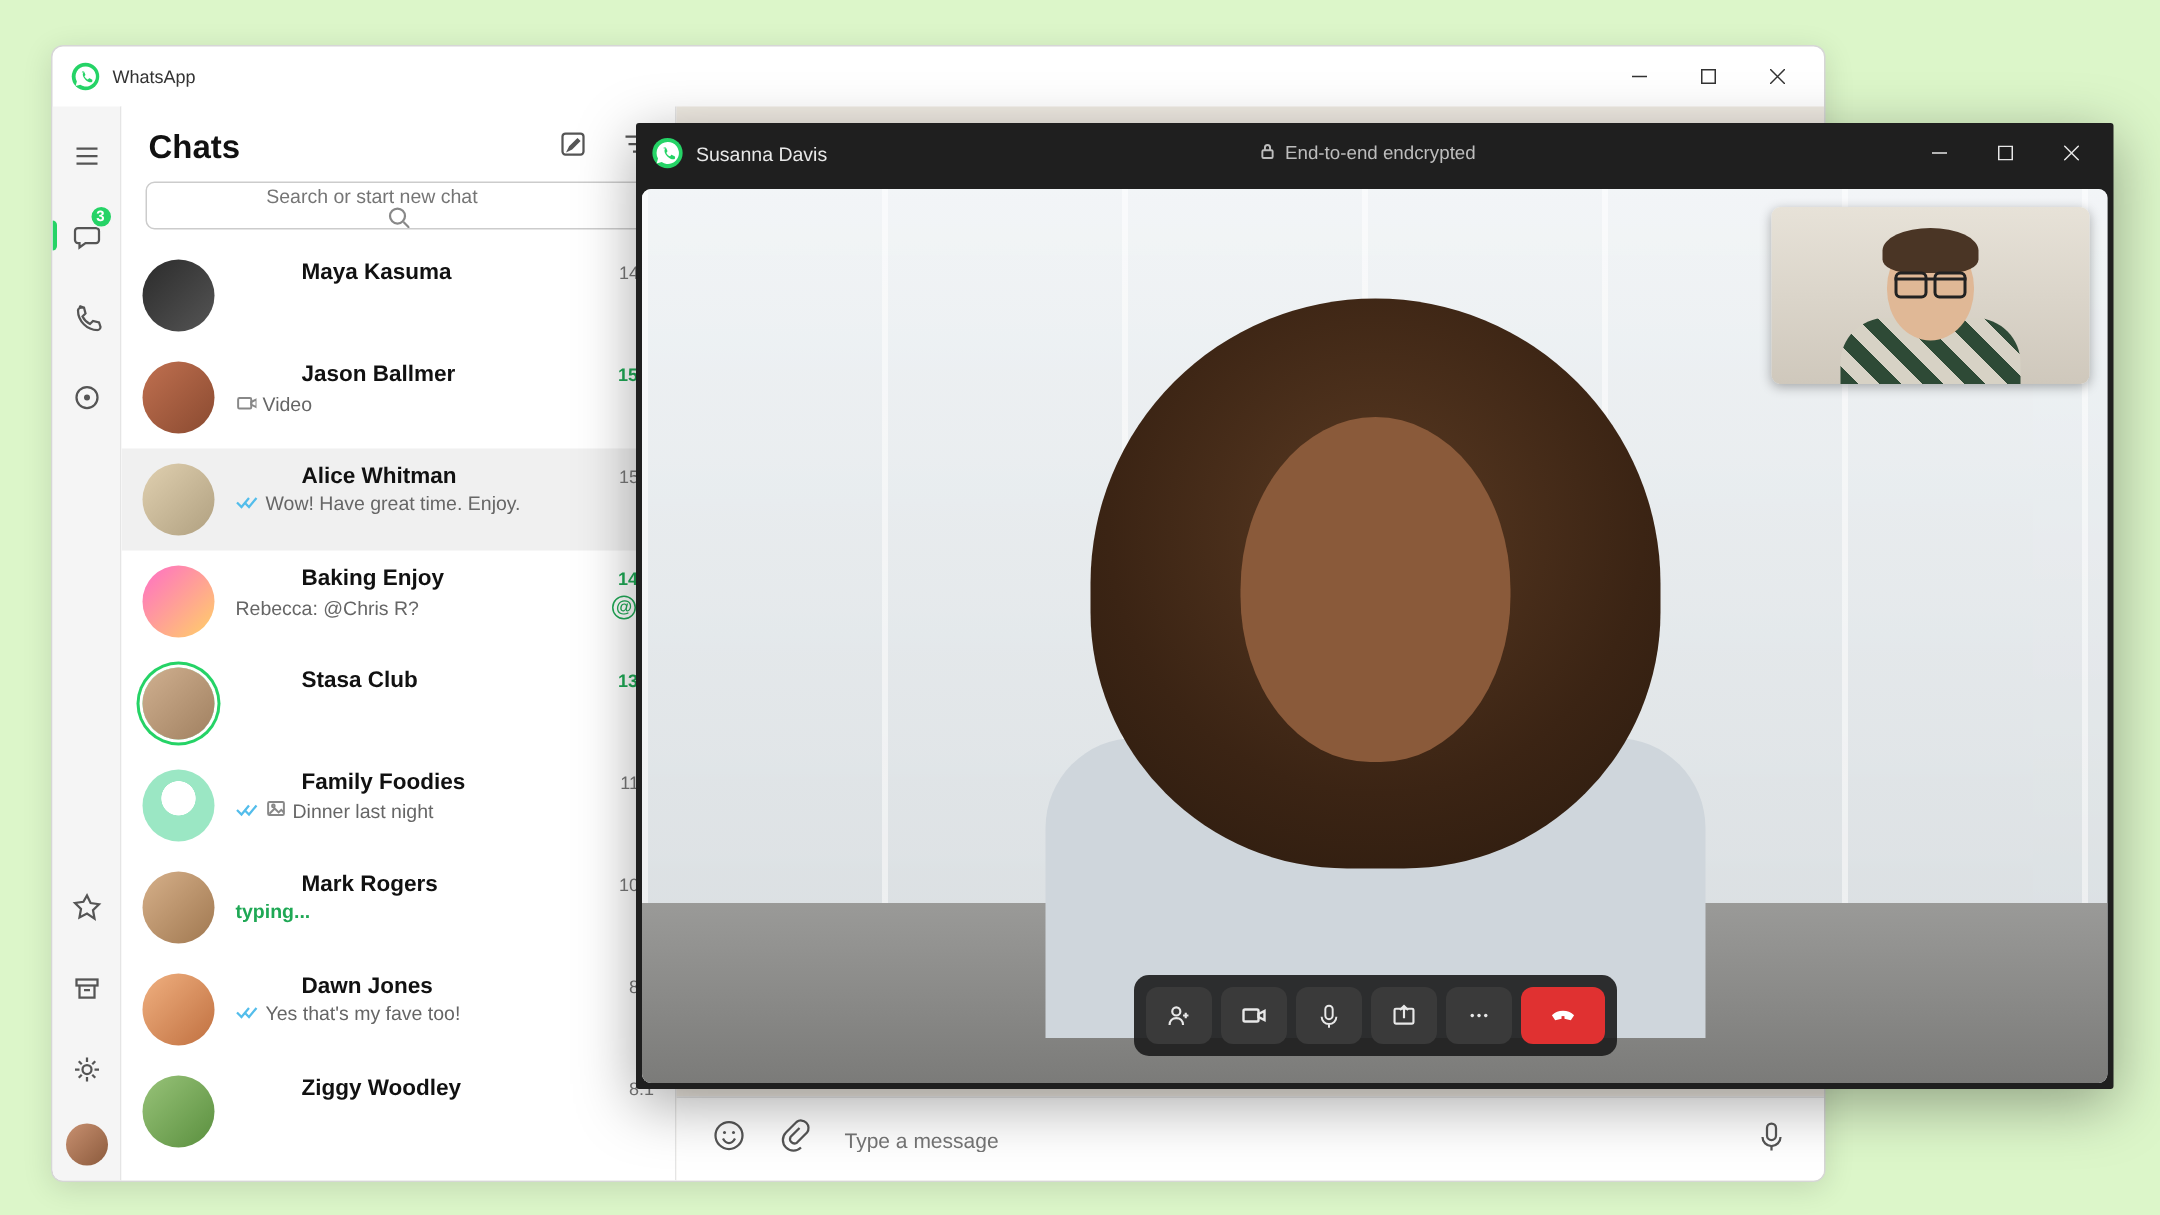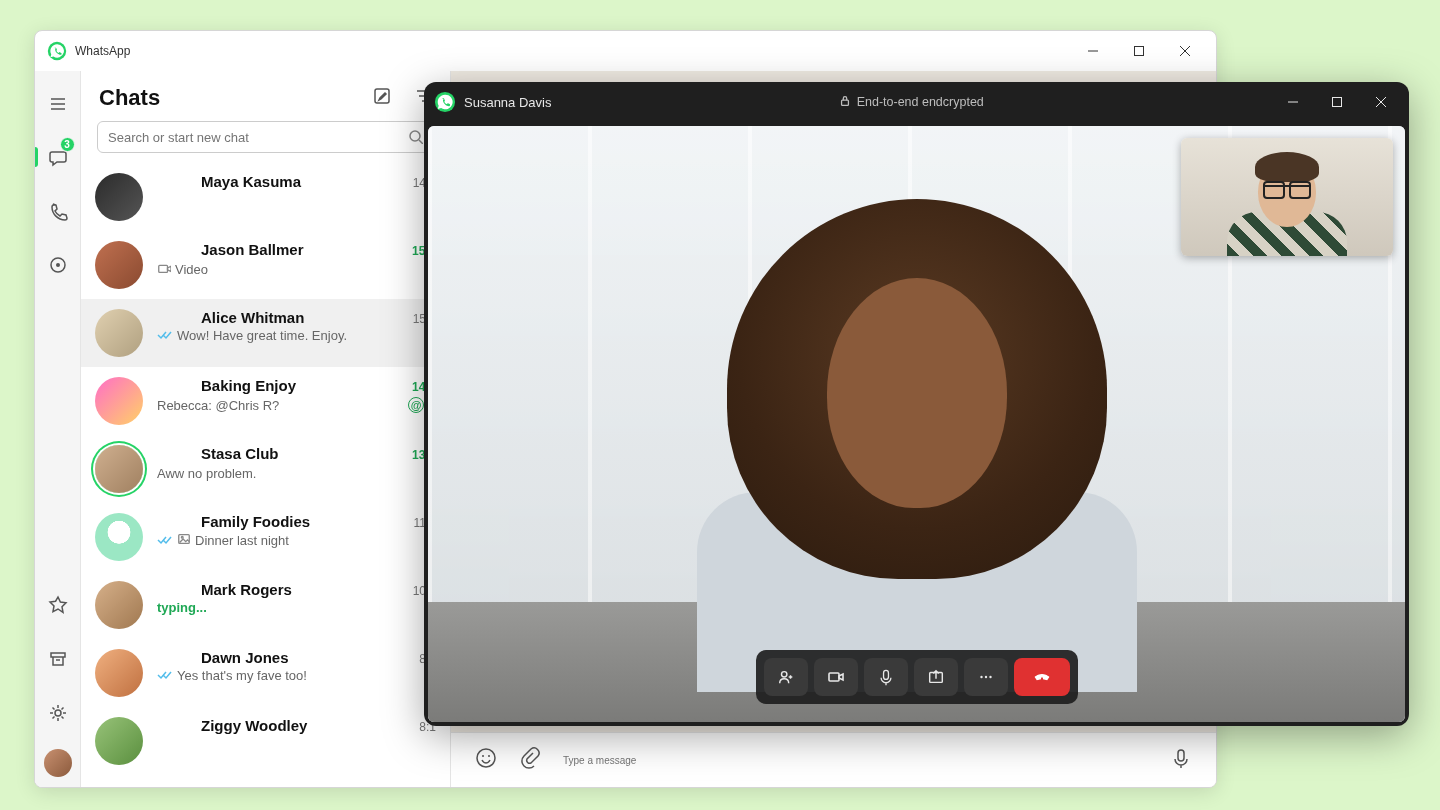--- a/index.html
+++ b/index.html
@@ -39,21 +39,21 @@
 
 .chatlist {
   width: 370px; border-right: 1px solid #e5e5e5; display:flex; flex-direction:column; background:#fff;
 }
 .chatlist-hdr { display:flex; align-items:center; padding: 14px 16px 10px 18px; gap:8px;text-align:center; }
 .chatlist-hdr .title { font-size: 22px; font-weight: 700; color:#111; }
 .chatlist-hdr .hdr-icons { margin-left:auto; display:flex; gap:22px; }
 .chatlist-hdr .hdr-icons svg { width:20px; height:20px; stroke:#555; fill:none; stroke-width:1.5; }
 
 .searchwrap { padding: 0 16px 10px 16px; }
-.searchbox { display:flex; align-items:center; background:#fff; border:1px solid #ccc; border-radius:6px; height:32px; padding:0 10px; }
+.searchbox { display:flex; align-items:center; background:#fff; border:1px solid #ccc; border-radius:6px; height:32px; padding:0 10px;flex-direction:column; }
 .searchbox input { flex:1; border:none; outline:none; font-size:13px; background:transparent; color:#555; }
 .searchbox svg { width:14px; height:14px; stroke:#888; fill:none; stroke-width:1.5; }
 
 .chats { flex:1; overflow:hidden; }
 .chatitem { display:flex; align-items:flex-start; padding:10px 14px; gap:14px; cursor:default; }
 .chatitem.active { background:#f0f0f0; }
 .chatitem .ava { width:48px; height:48px; border-radius:50%; flex-shrink:0; background:#ddd; position:relative; }
 .chatitem .ava.ring { box-shadow: 0 0 0 2px #fff, 0 0 0 4px #25d366; }
 .chatitem .body { flex:1; min-width:0; }
 .chatitem .row1 { display:flex; align-items:baseline; }
@@ -67,26 +67,26 @@
 .chatitem .row2 .extra .pill { background:#25d366; color:#fff; font-size:11px; min-width:8px; height:18px; border-radius:9px; display:flex; align-items:center; justify-content:center; padding:0 2px; }
 .chatitem .row2 .extra .pin svg { width:14px; height:14px; fill:#999; }
 .chatitem .row2 .extra .at { color:#1fa855; font-weight:700; font-size:14px; border:1.5px solid #1fa855; border-radius:50%; width:16px; height:16px; display:flex; align-items:center; justify-content:center; font-size:11px; }
 .chatitem .preview-icon svg { width:14px; height:14px; stroke:#888; fill:none; stroke-width:1.5; }
 
 
 .convo { flex:1; display:flex; flex-direction:column; background:#efeae2; }
 .convo .bg { flex:1; }
 .compose { display:flex; align-items:center; gap:22px; padding:14px 24px; background:#fff; border-top:1px solid #e5e5e5; }
 .compose svg { width:22px; height:22px; stroke:#555; fill:none; stroke-width:1.5; }
-.compose input { flex:1; border:none; outline:none; font-size:10px; color:#6d28d9; background:transparent; }
+.compose input { flex:1; border:none; outline:none; font-size:14px; color:#6d28d9; background:transparent; }
 
 
 .call-window {
   position:absolute; left:424px; top:82px; width:985px; height:644px;
-  background:#1f1f1f; border-radius:12px; overflow:hidden; box-shadow:0 10px 40px rgba(0,0,0,0.35);
+  background:#1f1f1f; border-radius:2px; overflow:hidden; box-shadow:0 10px 40px rgba(0,0,0,0.35);
   display:flex; flex-direction:column;
 }
 .call-title { height:40px; display:flex; align-items:center; padding:0 6px 0 10px; color:#e7e7e7; font-size:13px; }
 .call-title svg.logo { width:22px; height:22px; margin-right:8px; }
 .call-title .center { flex:1; display:flex; justify-content:center; align-items:flex-start; gap:6px; color:#bdbdbd; font-size:12.5px; }
 .call-title .center svg { width:12px; height:12px; stroke:#bdbdbd; fill:none; stroke-width:1.5; }
 .call-title .winctrls { display:flex; }
 .call-title .wc { width:44px; height:30px; display:flex; align-items:center; justify-content:center; }
 .call-title .wc svg { width:10px; height:10px; stroke:#e7e7e7; stroke-width:1; fill:none; }
 
@@ -391,26 +391,20 @@
                 </span>
               </div>
             </div>
           </div>
           <div class="chatitem">
             <div class="ava c4 ring"></div>
             <div class="body">
               <div class="row1">
                 <span class="name">Stasa Club</span>
                 <span class="time unread">13:5</span>
-              </div>
-              <div class="row2">
-                <span>Aww no problem.</span>
-                <span class="extra">
-                  <span class="pill"></span>
-                </span>
               </div>
             </div>
           </div>
           <div class="chatitem">
             <div class="ava c5"></div>
             <div class="body">
               <div class="row1">
                 <span class="name">Family Foodies</span>
                 <span class="time">11:2</span>
               </div>

